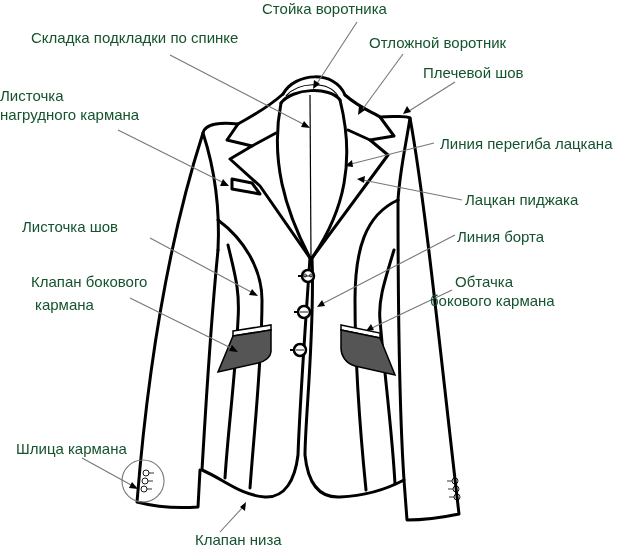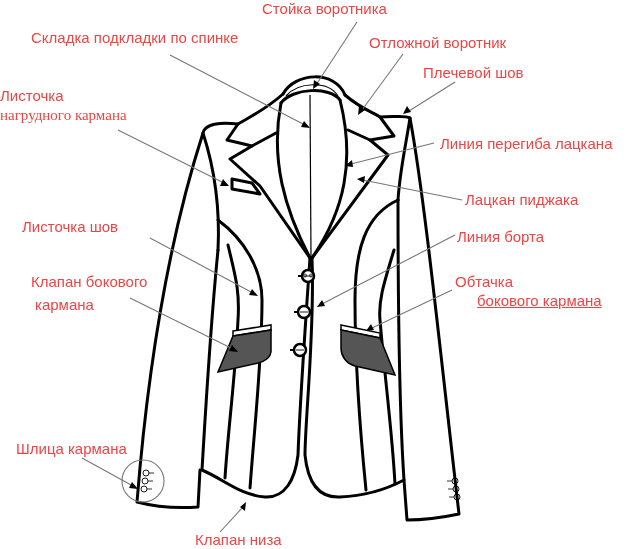--- a/index.html
+++ b/index.html
@@ -1,19 +1,19 @@
 <!DOCTYPE html>
 <html><head>
 <meta charset="utf-8">
 <style>
   html, body { margin: 0; padding: 0; background: #ffffff; }
   body { width: 640px; height: 549px; position: relative; overflow: hidden;
          font-family: "Liberation Sans", "DejaVu Sans", sans-serif; }
   #diagram { position: absolute; left: 0; top: 0; width: 640px; height: 549px; }
-  .lbl { position: absolute; font-size: 15px; color: #ef4444; line-height: 18px; white-space: nowrap; }
+  .lbl { position: absolute; font-size: 15px; color: #14532d; line-height: 18px; white-space: nowrap; }
   .outline { fill: none; stroke: #000; stroke-width: 3; stroke-linejoin: round; stroke-linecap: round; }
   .thin { fill: none; stroke: #000; stroke-width: 1.2; }
   .leader { stroke: #777; stroke-width: 1.1; fill: none; }
   .arrow { fill: #000; }
   .pocket { fill: #555; stroke: #000; stroke-width: 1.5; }
   .welt { fill: #fff; stroke: #000; stroke-width: 1.5; }
   .btn { fill: #fff; stroke: #000; stroke-width: 2.5; }
   .btn-in { fill: none; stroke: #000; stroke-width: 0.9; }
 </style>
 </head>
@@ -137,23 +137,23 @@
     <line class="leader" x1="220" y1="532" x2="243" y2="507"></line>
       <polygon class="arrow" points="246,502 245,511 240,507"></polygon>
   </g>
 </svg>
 
 <div class="lbl" style="left:262px;top:0px;">Стойка воротника</div>
 <div class="lbl" style="left:31px;top:29px;">Складка подкладки по спинке</div>
 <div class="lbl" style="left:369px;top:34px;text-align:center;">Отложной воротник</div>
 <div class="lbl" style="left:423px;top:64px;">Плечевой шов</div>
 <div class="lbl" style="left:0px;top:87px;">Листочка</div>
-<div class="lbl" style="left:0px;top:106px;font-family:Liberation Serif, serif;">нагрудного кармана</div>
+<div class="lbl" style="left:0px;top:106px;">нагрудного кармана</div>
 <div class="lbl" style="left:440px;top:135px;">Линия перегиба лацкана</div>
 <div class="lbl" style="left:465px;top:191px;">Лацкан пиджака</div>
 <div class="lbl" style="left:22px;top:218px;">Листочка шов</div>
 <div class="lbl" style="left:457px;top:228px;text-align:right;">Линия борта</div>
 <div class="lbl" style="left:31px;top:273px;">Клапан бокового</div>
 <div class="lbl" style="left:35px;top:296px;">кармана</div>
 <div class="lbl" style="left:455px;top:273px;">Обтачка</div>
-<div class="lbl" style="left:477px;top:292px;text-decoration:underline;">бокового кармана</div>
+<div class="lbl" style="left:430px;top:292px;">бокового кармана</div>
 <div class="lbl" style="left:16px;top:440px;">Шлица кармана</div>
 <div class="lbl" style="left:195px;top:531px;">Клапан низа</div>
 
 </body></html>

